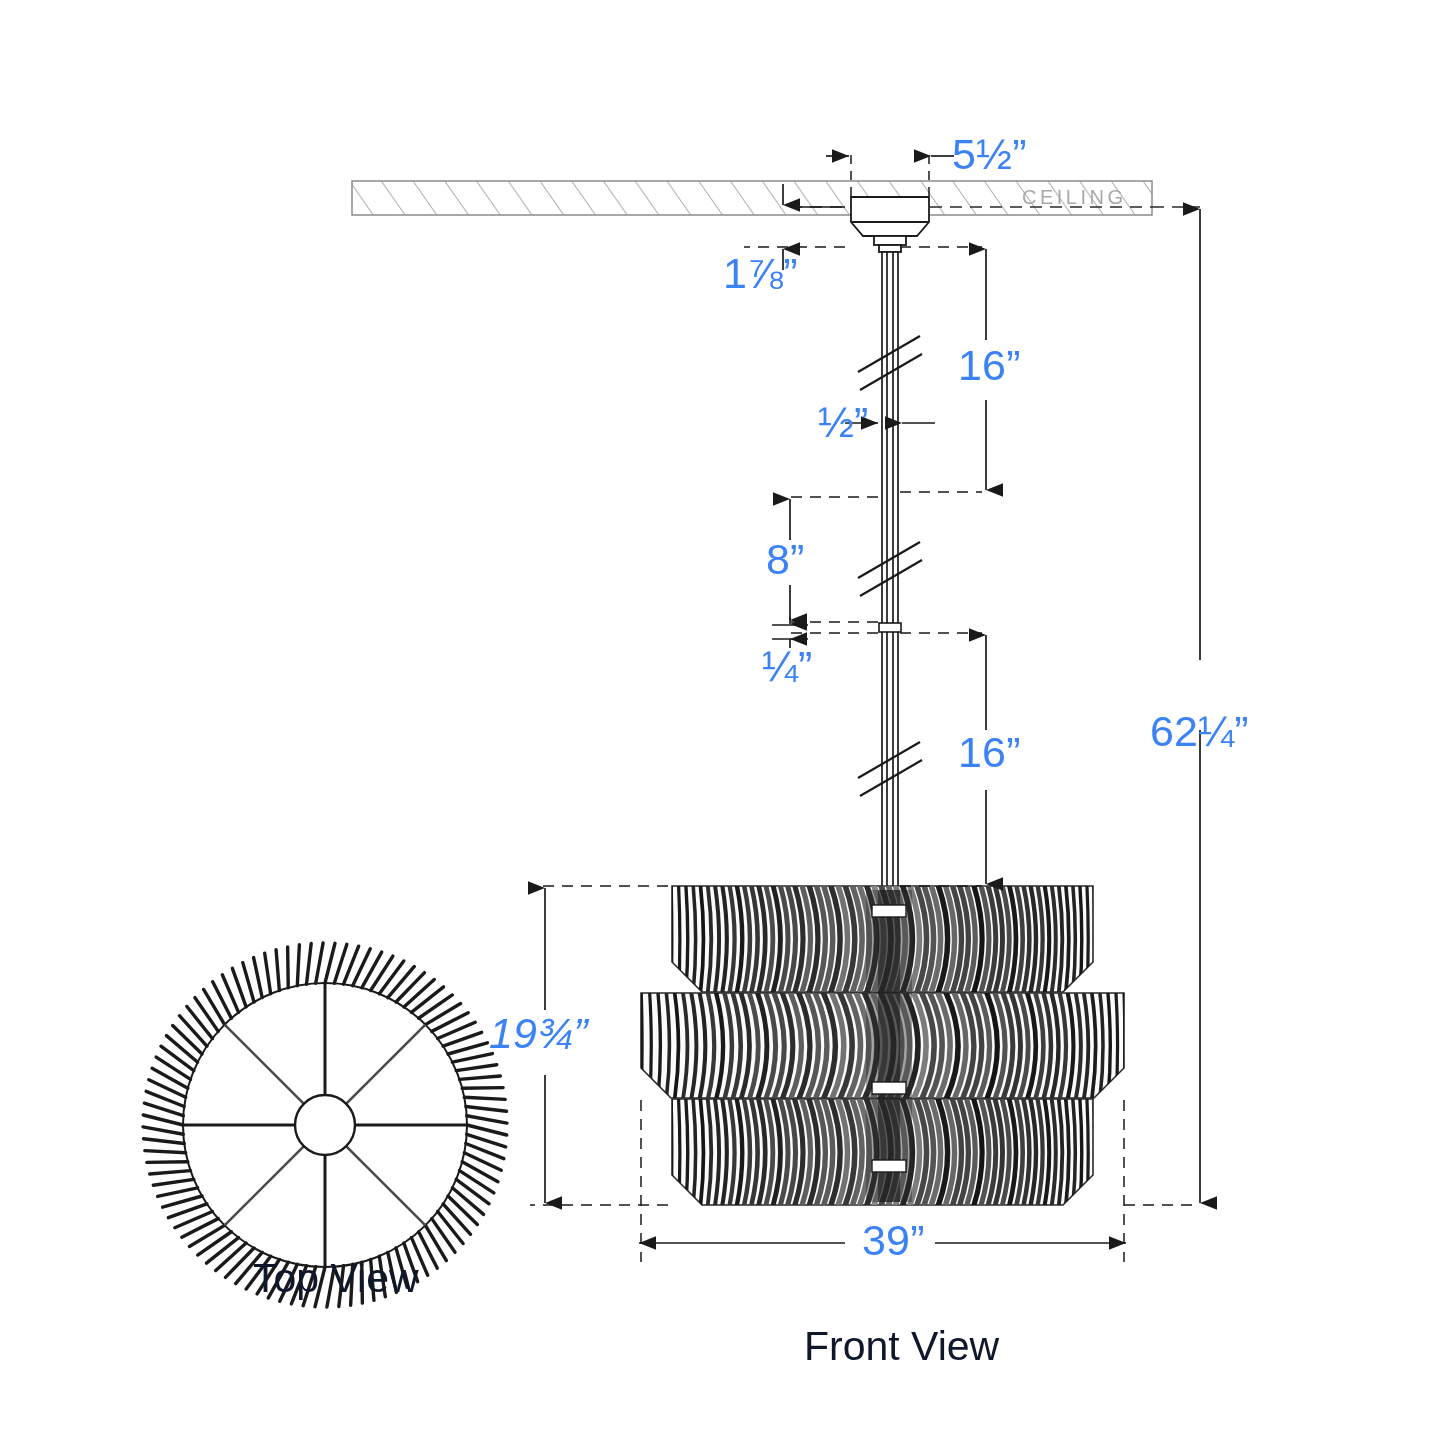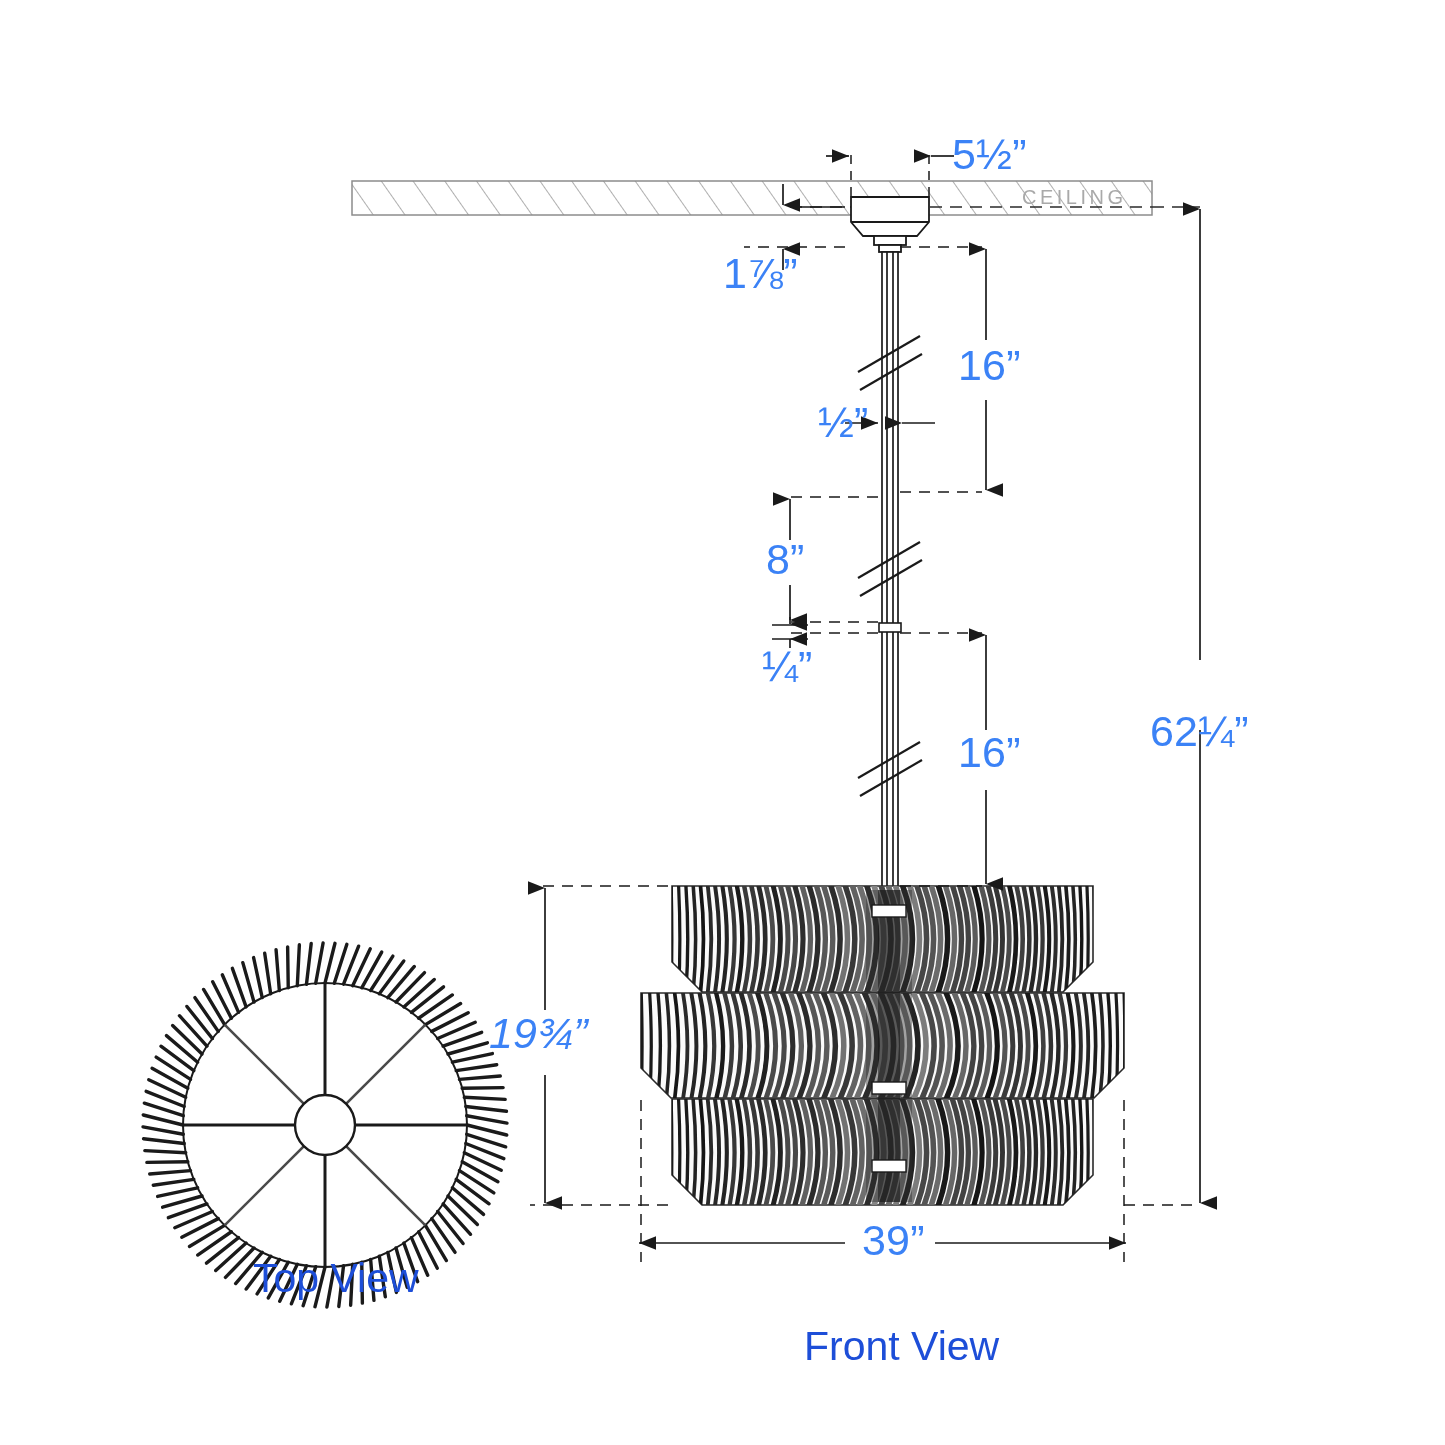--- a/index.html
+++ b/index.html
@@ -2,21 +2,21 @@
 <html><head>
 <meta charset="utf-8">
 <style>
   html,body{margin:0;padding:0;background:#ffffff;}
   body{width:1445px;height:1445px;position:relative;overflow:hidden;
        font-family:"Liberation Sans","DejaVu Sans",sans-serif;color:#111;}
   #stage{position:absolute;left:0;top:0;width:1445px;height:1445px;}
   svg.layer{position:absolute;left:0;top:0;width:1445px;height:1445px;overflow:visible;}
   .dimtext{position:absolute;font-size:43px;font-weight:400;color:#3b82f6;
            letter-spacing:.2px;white-space:nowrap;line-height:1;}
-  .viewlabel{position:absolute;font-size:41px;color:#1d4ed8;white-space:nowrap;line-height:1;}
+  .viewlabel{position:absolute;font-size:41px;color:#0f172a;white-space:nowrap;line-height:1;}
   .ceilword{position:absolute;font-size:20px;color:#a9a9a9;letter-spacing:3.5px;white-space:nowrap;}
 </style>
 </head>
 <body>
 
 <div id="stage">
 
   <svg class="layer" viewBox="0 0 1445 1445">
     <defs>
       <pattern id="ceilHatch" width="26" height="26" patternUnits="userSpaceOnUse" patternTransform="rotate(-35)">

